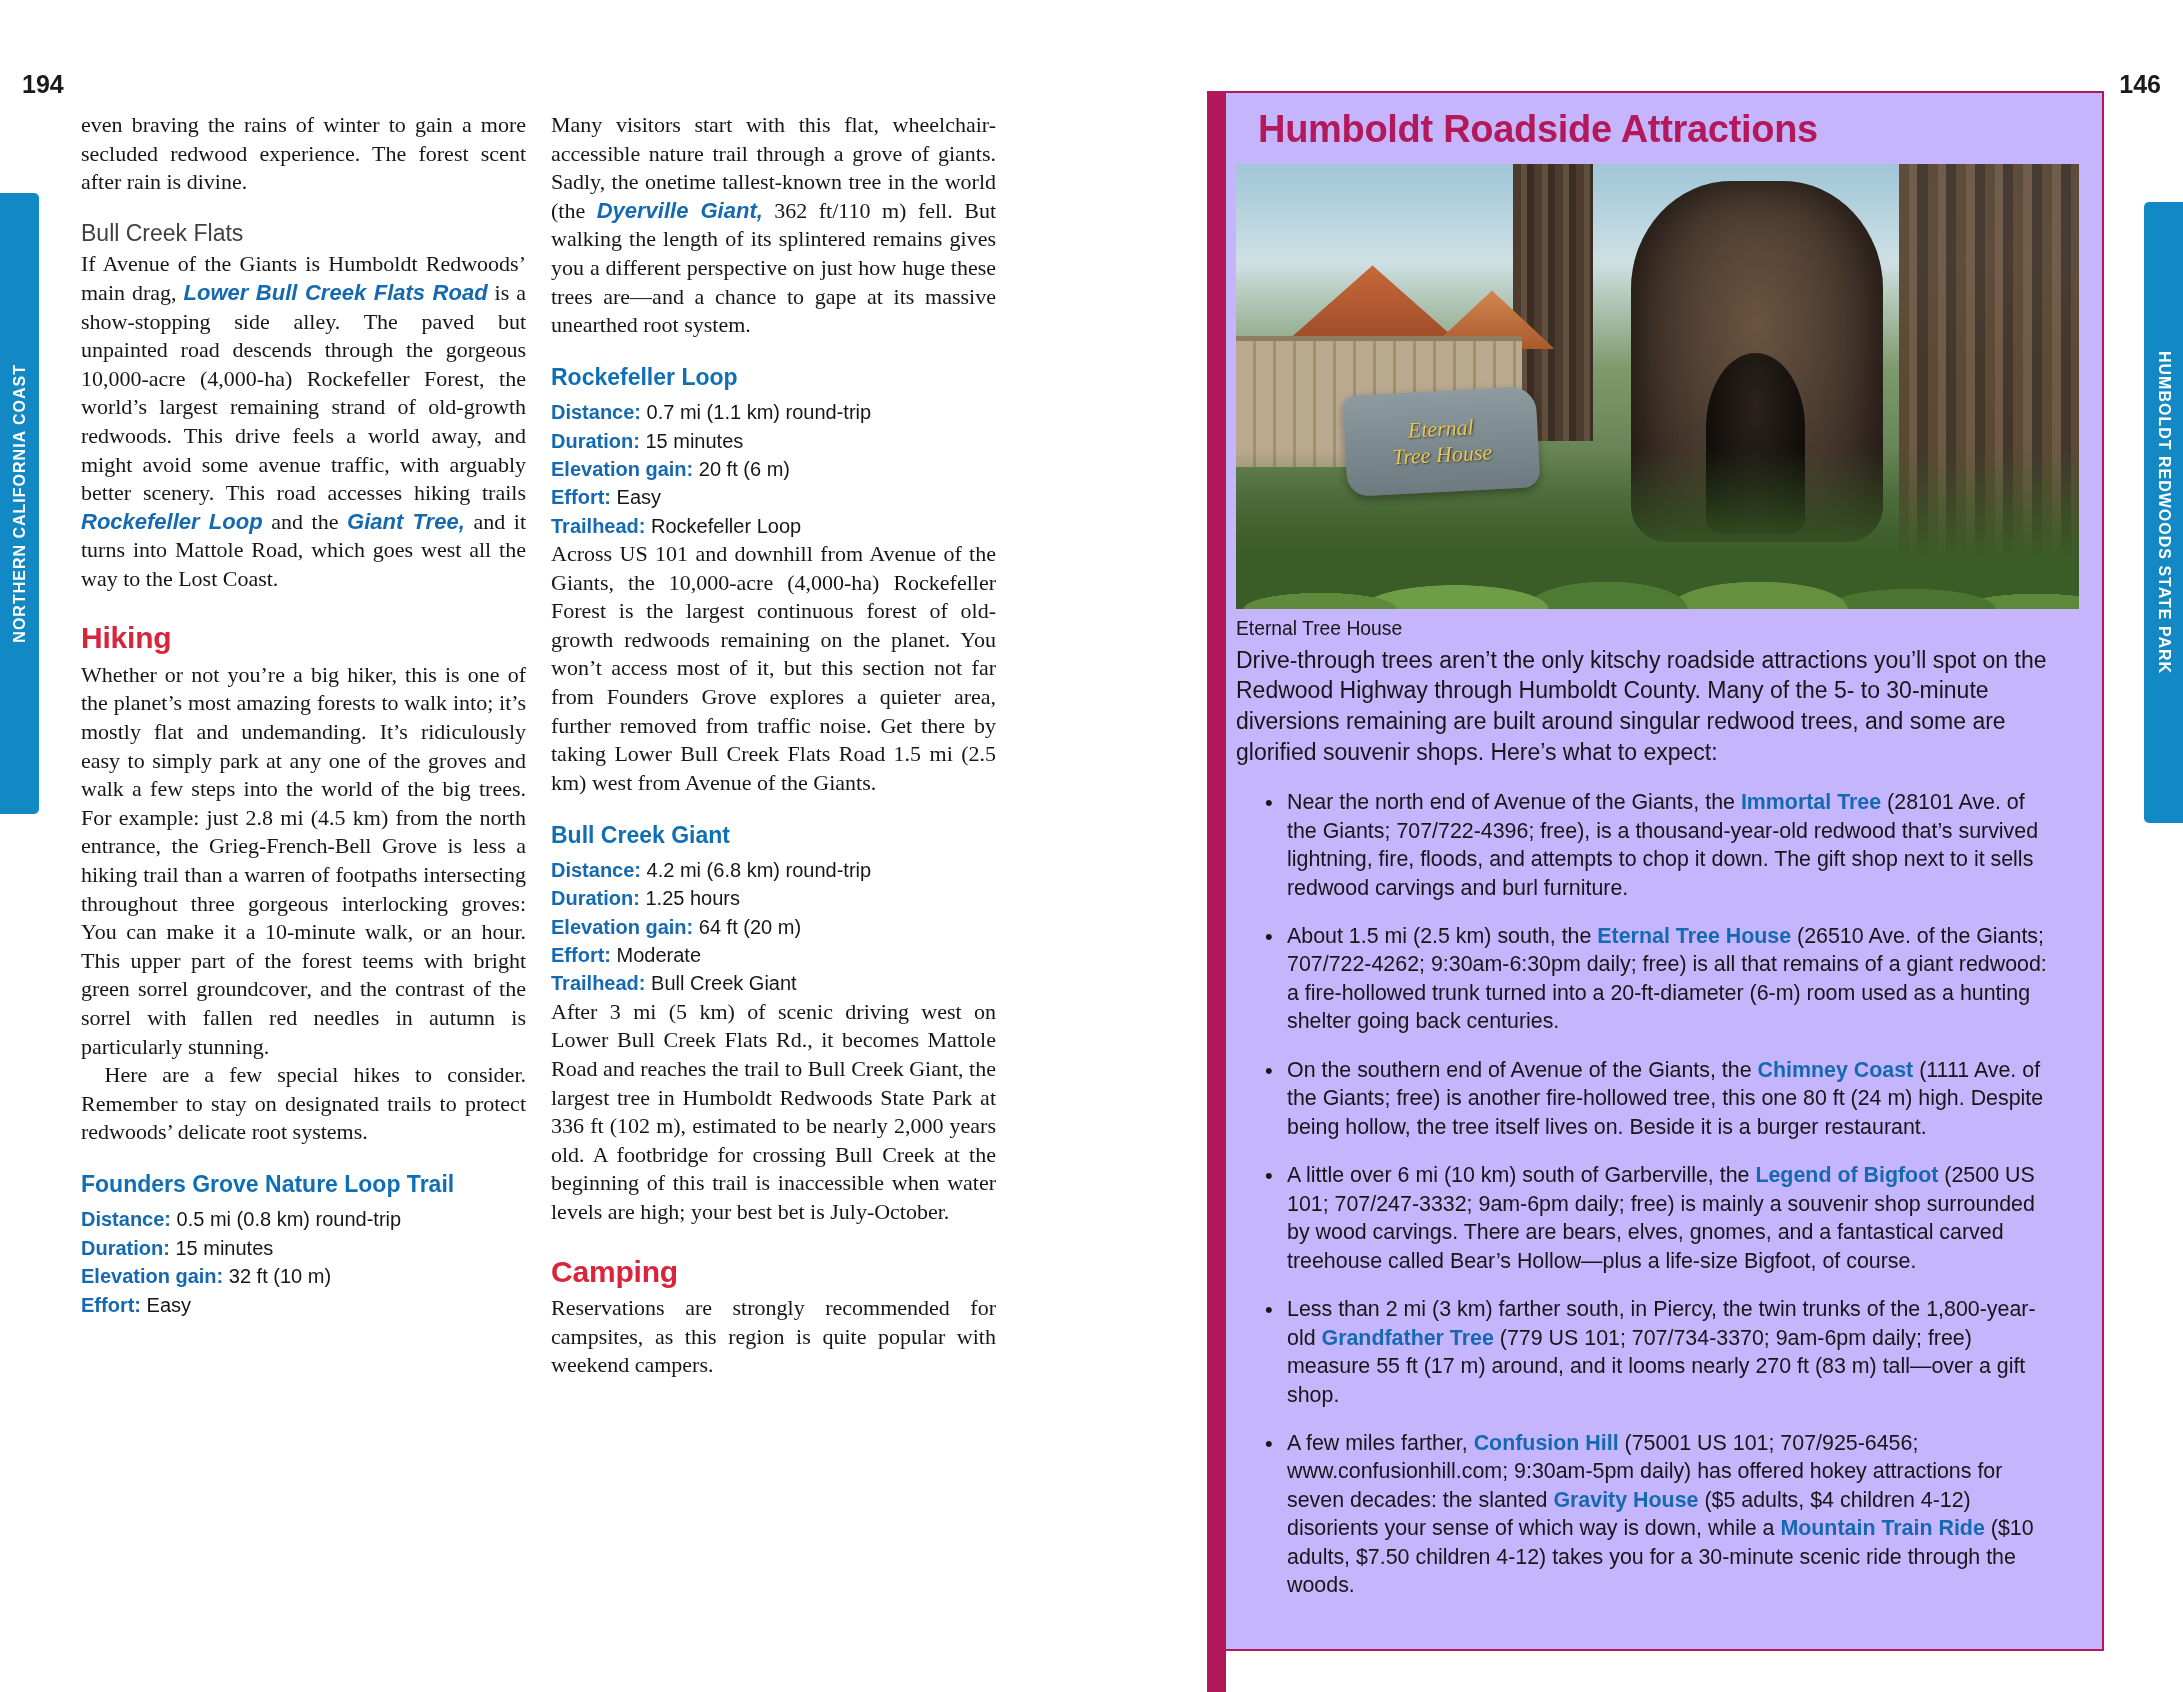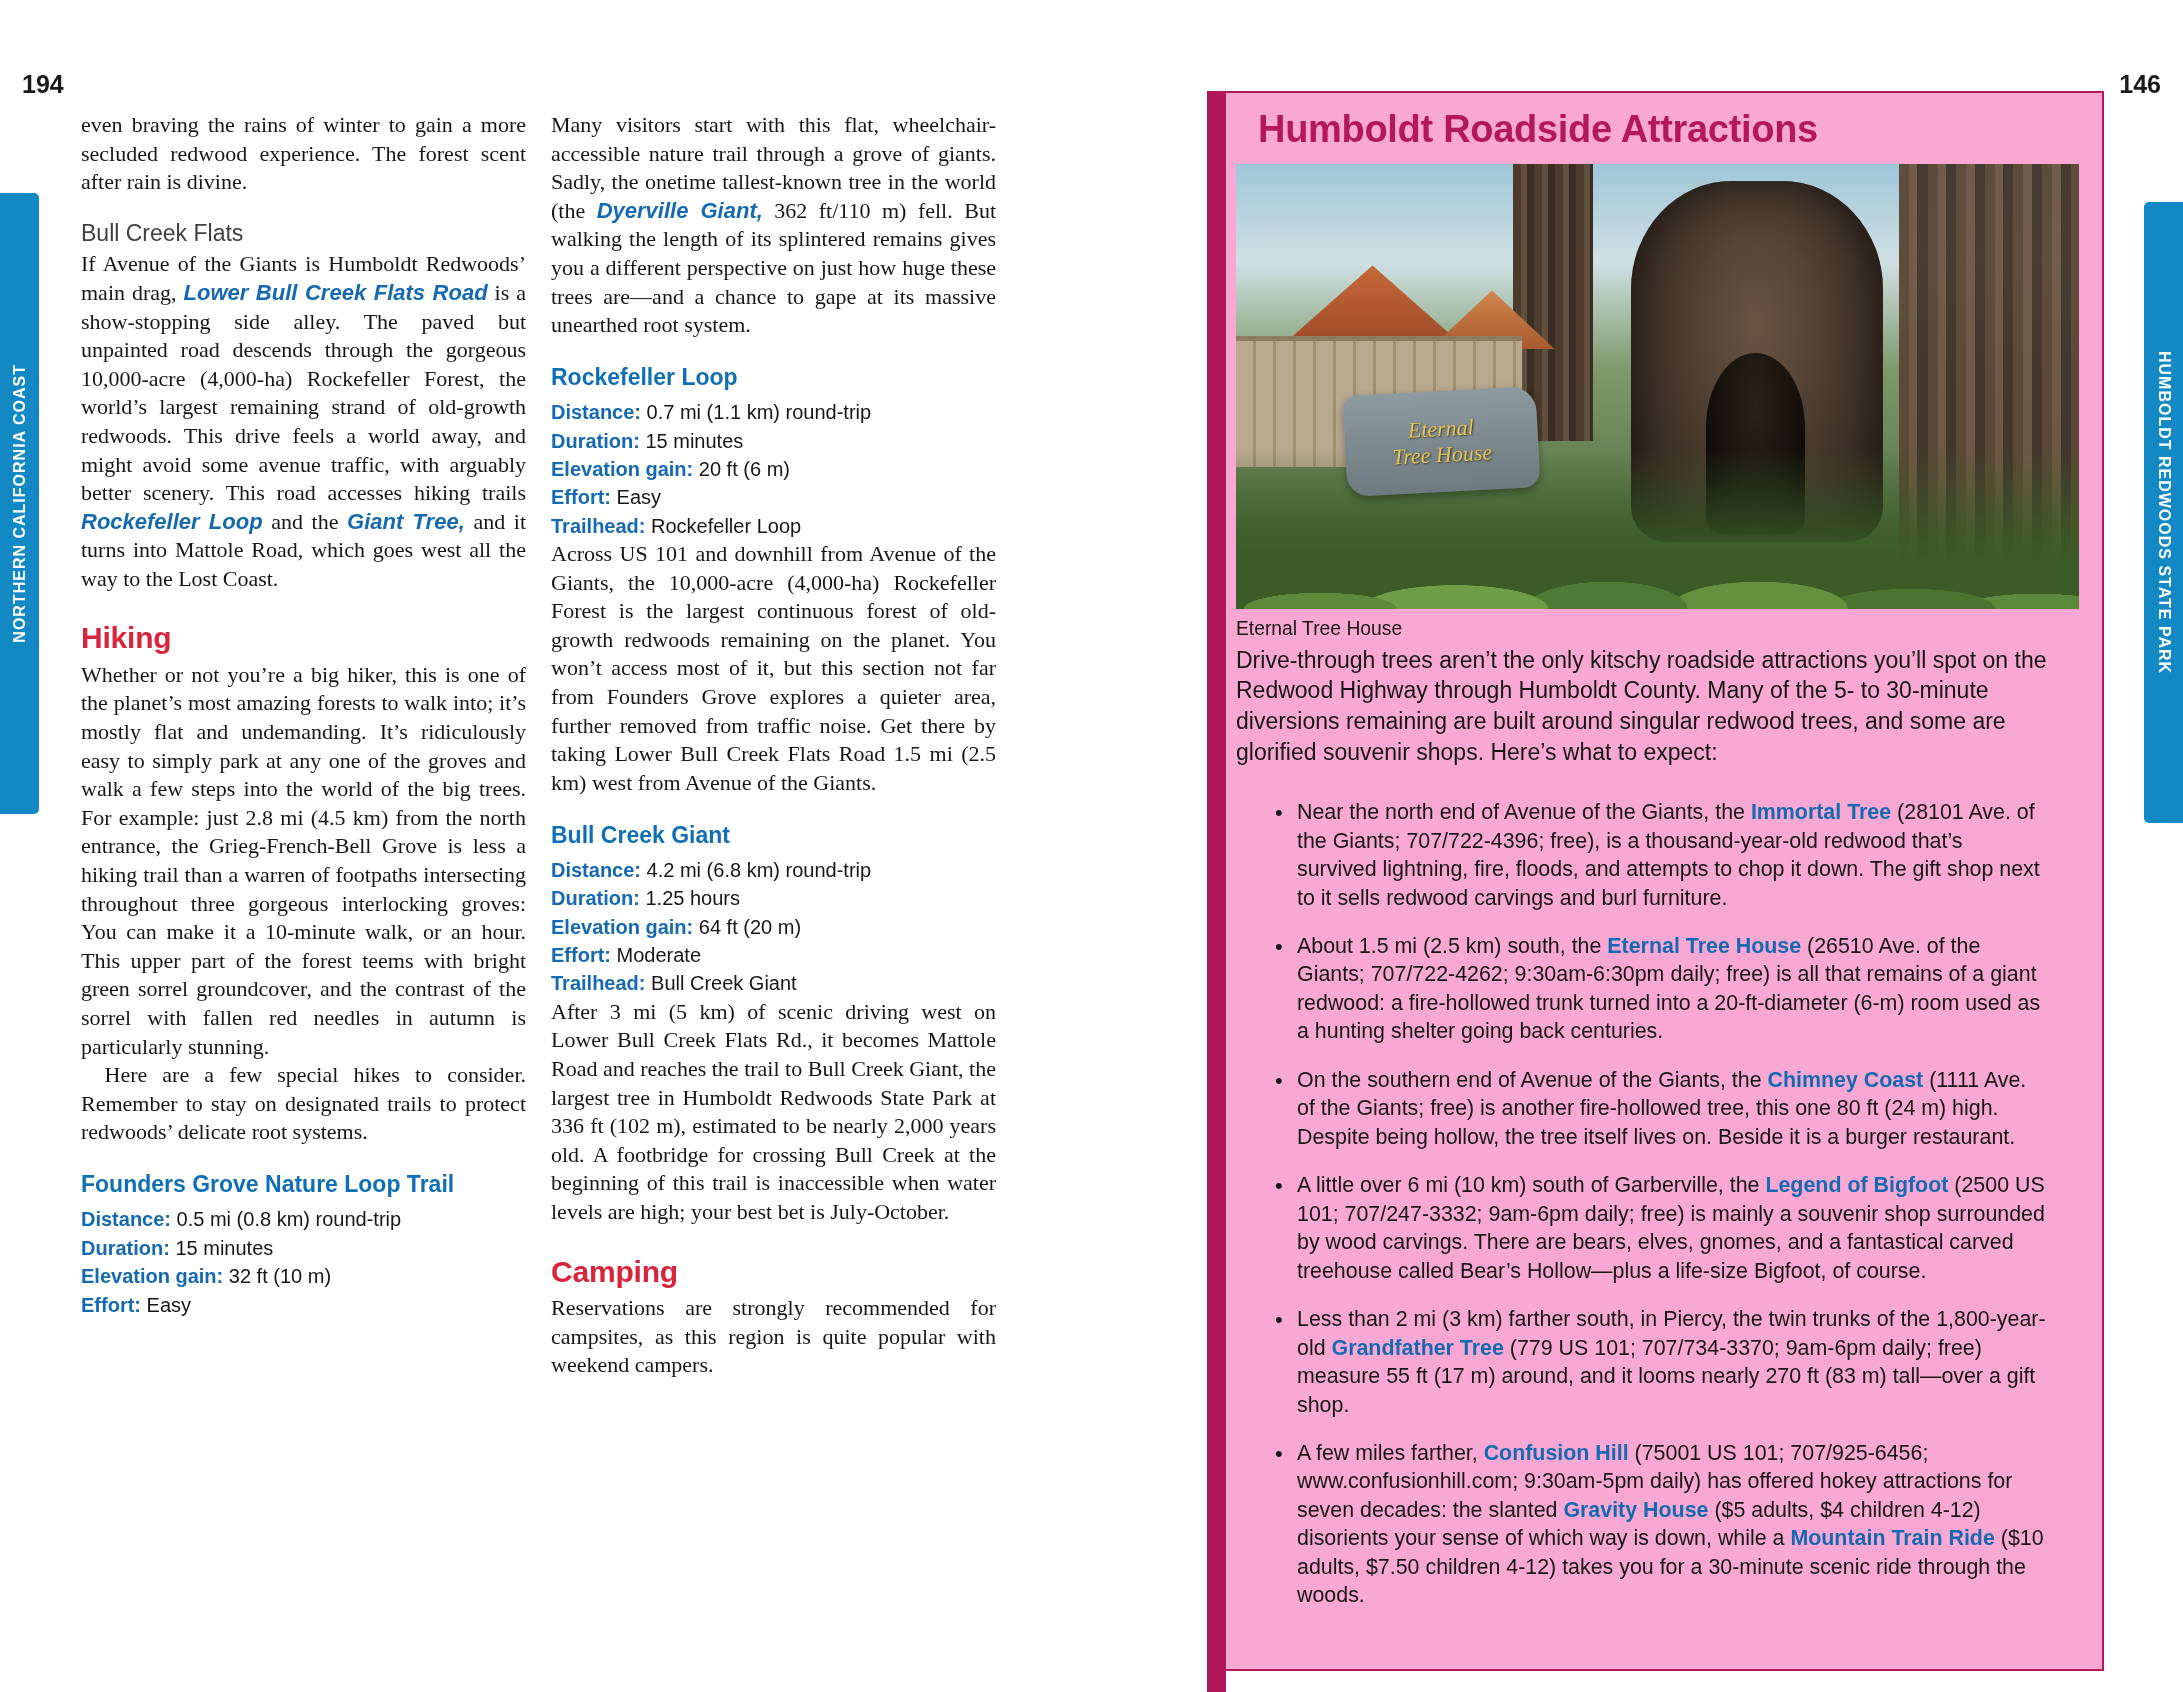--- a/index.html
+++ b/index.html
@@ -129,21 +129,21 @@
     color: #1569b0;
     font-weight: bold;
   }
 
   
   .sidebar {
     position: absolute;
     left: 1207px;
     top: 91px;
     width: 897px;
-    background: #f9a8d4;
+    background: #c4b5fd;
     border: 2.5px solid #b3195a;
     box-sizing: border-box;
   }
   .sidebar-bar {
     position: absolute;
     left: 1207px;
     top: 91px;
     width: 18.5px;
     bottom: 0;
     background: #b3195a;
@@ -172,21 +172,21 @@
   }
   .sb-intro {
     font-family: "Liberation Sans", sans-serif;
     font-size: 23px;
     line-height: 1.33;
     color: #161616;
     padding: 5px 37px 0 27px;
   }
   .sb-list {
     list-style: none;
-    margin: 16px;
+    margin: 6px;
     padding: 15px 40px 23.5px 50px;
     font-family: "Liberation Sans", sans-serif;
     font-size: 21.4px;
     line-height: 1.33;
     color: #161616;
   }
   .sb-list li {
     position: relative;
     margin-bottom: 20px;
     padding-left: 22px;

